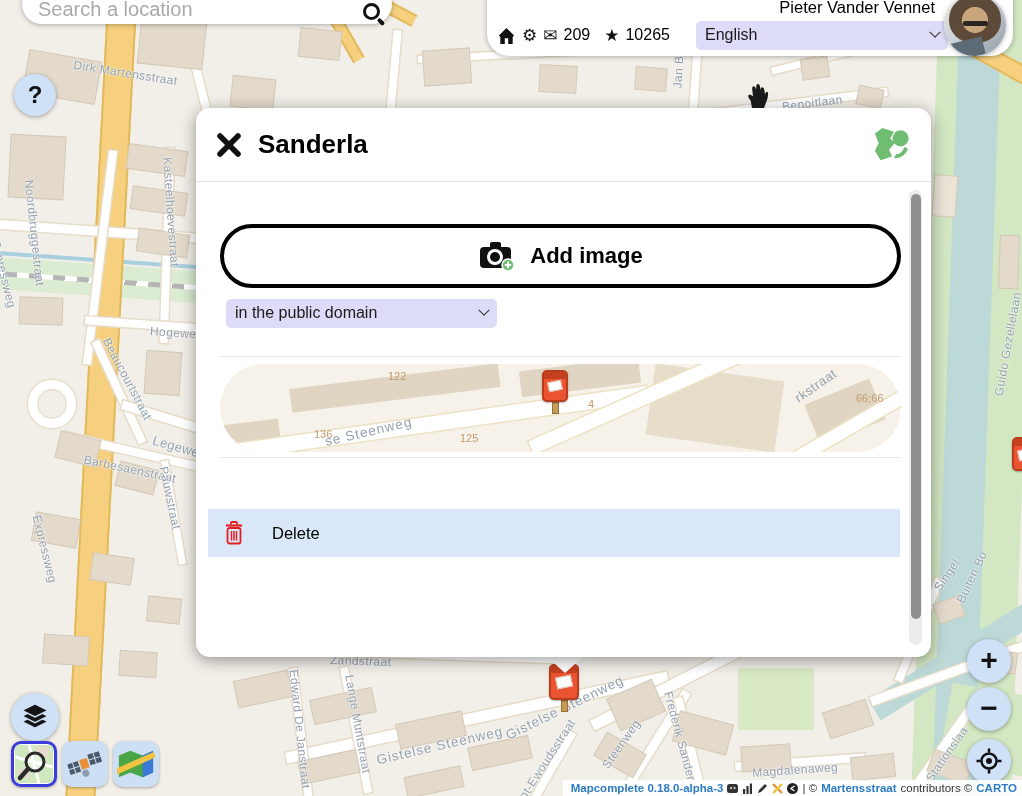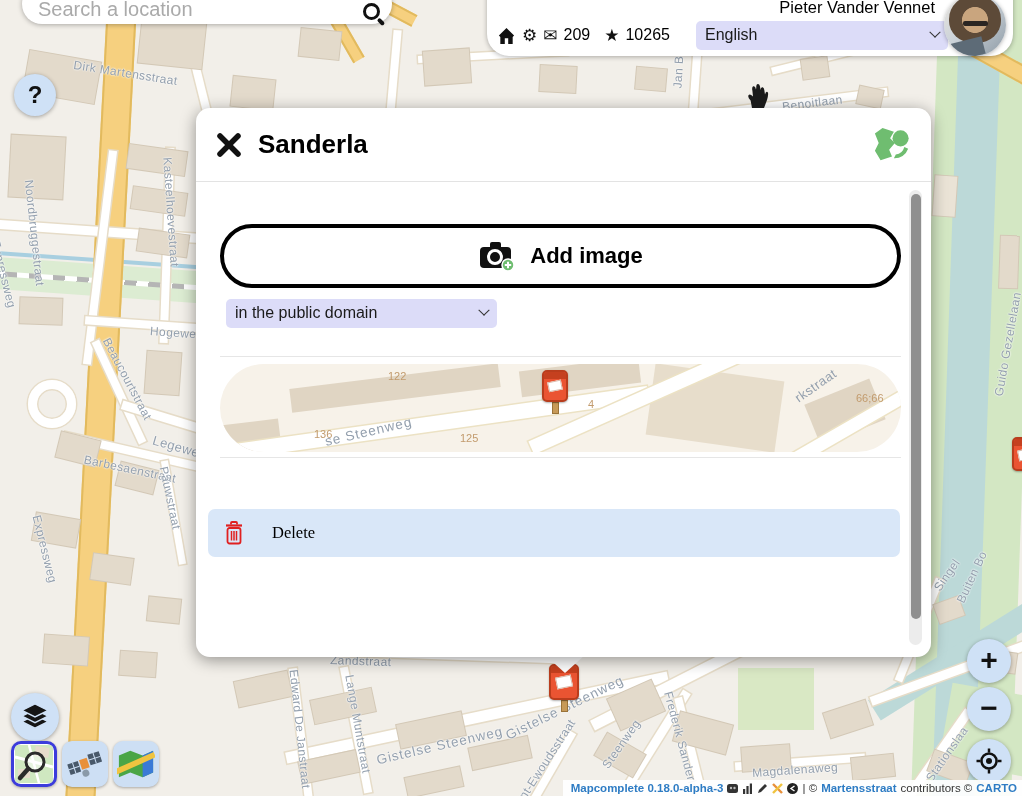--- a/index.html
+++ b/index.html
@@ -41,21 +41,21 @@
   .lic-note{margin-top:12px;text-align:center;font-size:13.5px;line-height:26px;color:#000;}
   .pubrow{margin-top:10px;display:flex;align-items:center;height:30px;}
   .pubrow .lbl{font-size:16.5px;color:#000;}
   .licsel{margin-left:6px;width:271px;height:29px;background:var(--lang-bg,#dcdcf8);border-radius:5px;display:flex;align-items:center;justify-content:space-between;padding:0 9px;font-size:16px;color:#1a1a1a;cursor:pointer;}
   .hr{border:none;border-top:1px solid #e6e6e6;margin:0;}
   .mini{position:relative;margin-top:7px;height:88px;border-radius:44px;overflow:hidden;background:#f7f2e9;}
   .mroad{position:absolute;background:#fff;box-shadow:0 0 0 1.5px #ece2c4;}
   .mb{position:absolute;background:#e0d5c3;}
   .mnum{position:absolute;color:#c29b6d;font-size:11px;}
   .mstreet{position:absolute;color:#94a0ae;font-size:13px;letter-spacing:.5px;white-space:nowrap;}
-  .delrow{margin-left:-12px;margin-top:51px;width:692px;height:48px;background:var(--delete-bg,#d9e7f8);border-radius:7px;display:flex;align-items:center;padding-left:16px;gap:28px;cursor:pointer;font-family:Liberation Serif, serif;}
+  .delrow{margin-left:-12px;margin-top:51px;width:692px;height:48px;background:var(--delete-bg,#d9e7f8);border-radius:0;display:flex;align-items:center;padding-left:16px;gap:28px;cursor:pointer;}
   .delrow span{font-size:16.5px;color:#000;}
   .sbtrack{position:absolute;right:9px;top:82px;bottom:12px;width:13px;background:#ececec;border-radius:7px;}
   .sbthumb{position:absolute;left:1.5px;top:4px;width:10px;height:calc(100% - 30px);background:#8f8f8f;border-radius:6px;cursor:grab;}
   
   .postbox{position:absolute;z-index:6;}
   .pb-body{position:relative;background:var(--marker-red,#ea5432);border:2px solid #b93d1d;border-radius:5px;box-shadow:0 1px 2px rgba(0,0,0,.3);}
   .pb-top{position:absolute;left:0;top:0;right:0;height:7px;background:#c5401f;border-radius:3px 3px 0 0;}
   .pb-env{position:absolute;left:18%;top:32%;width:62%;height:36%;background:#fff;transform:rotate(-12deg);box-shadow:inset 0 0 0 1px #d8b9a9;}
   .pb-pole{margin:0 auto;width:7px;height:12px;background:#c79a58;border:1px solid #9a7338;}
   

